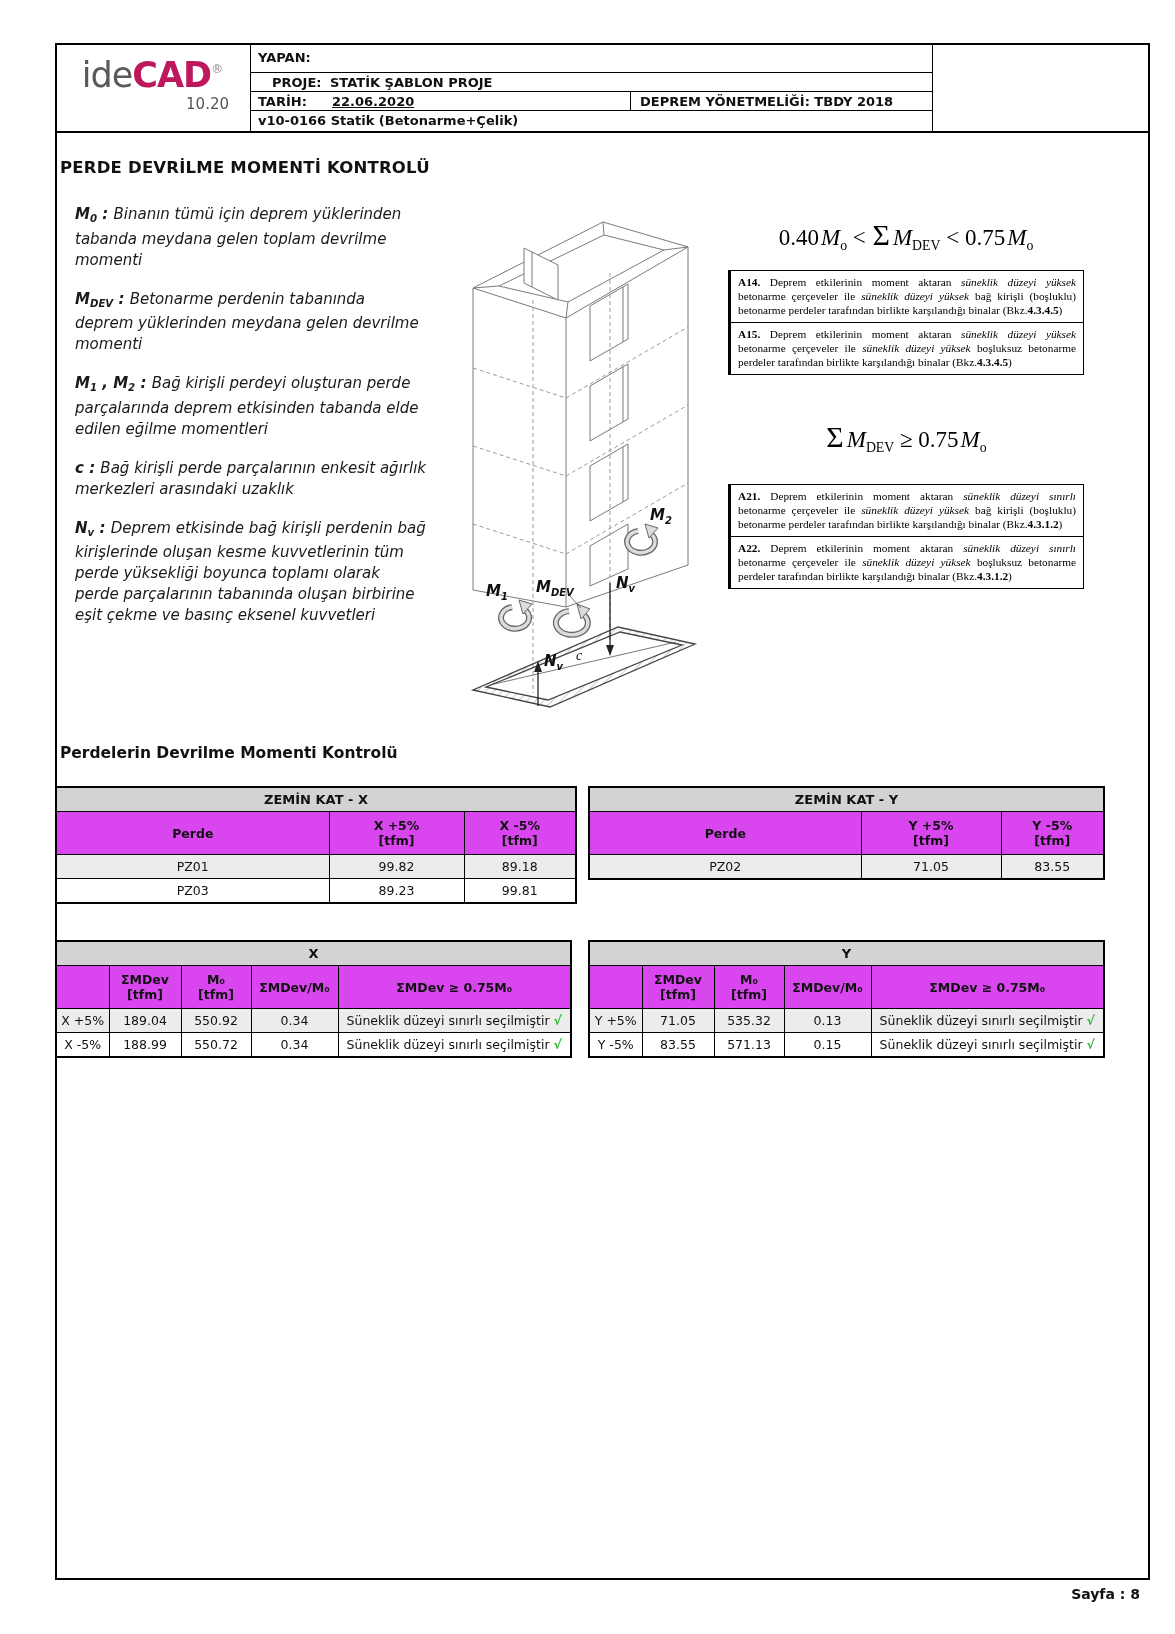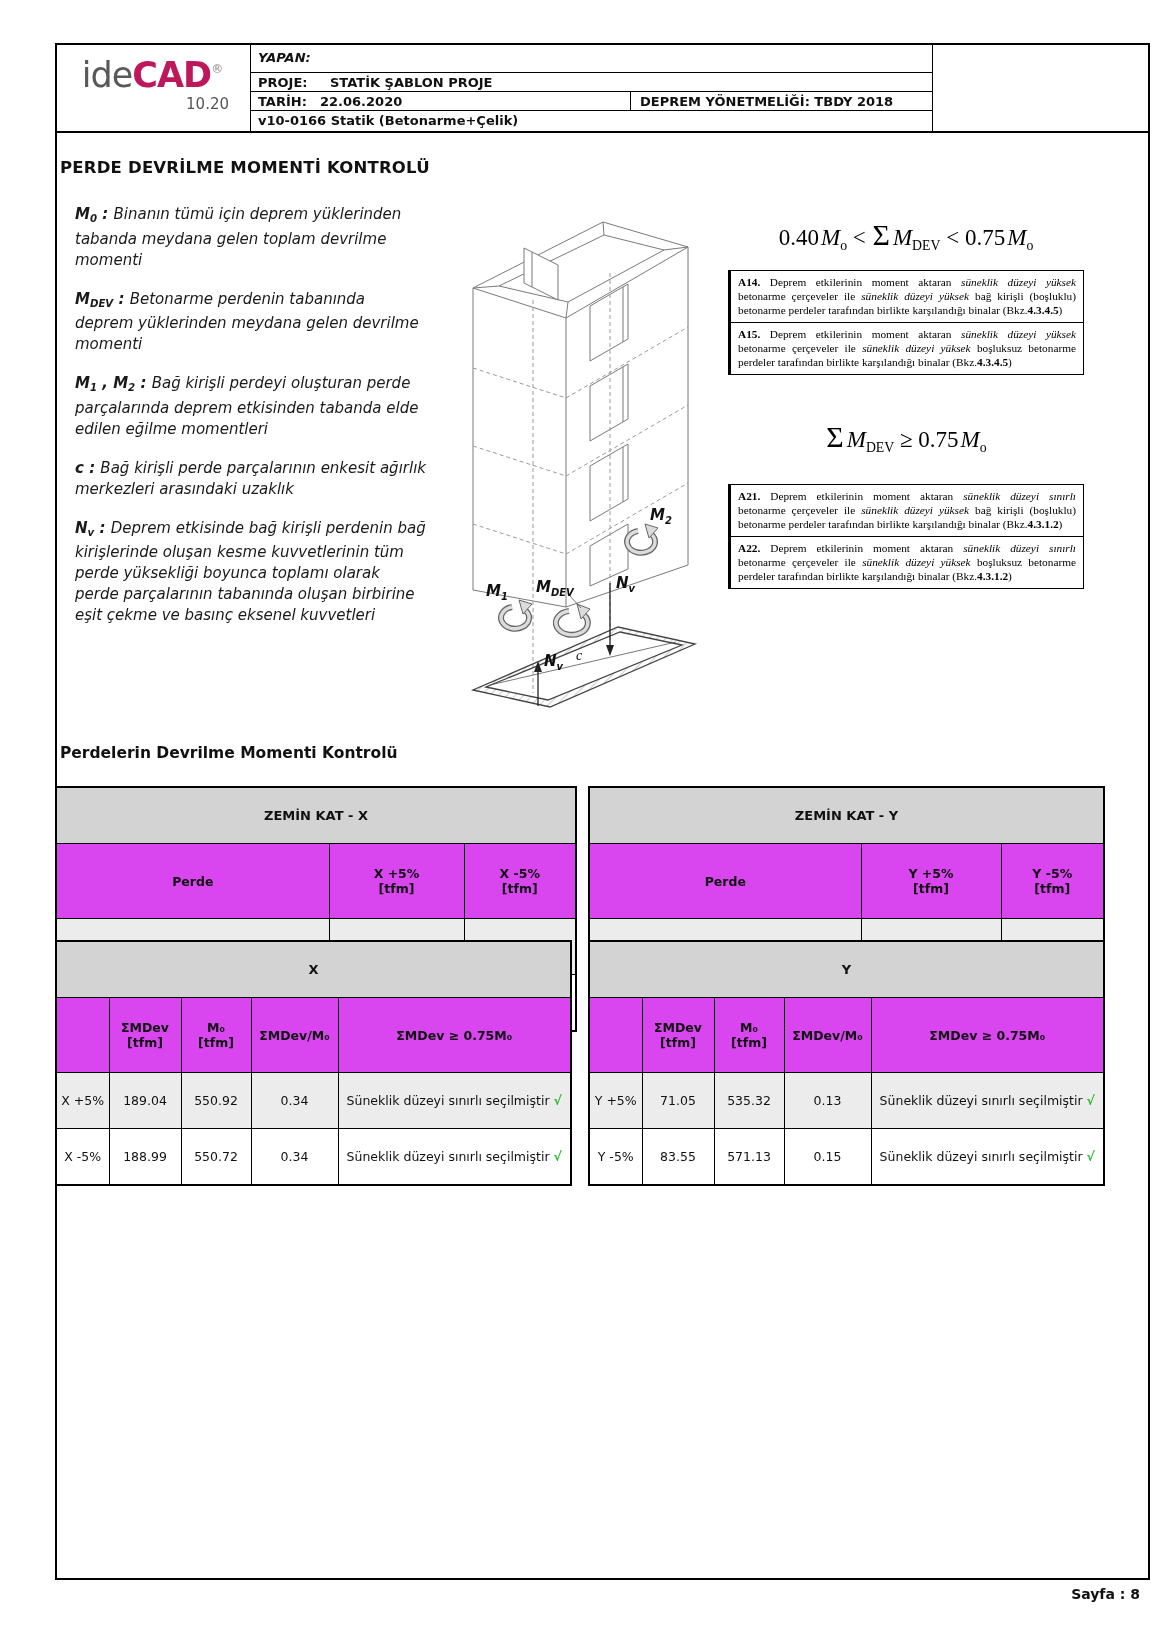--- a/index.html
+++ b/index.html
@@ -53,21 +53,21 @@
   .p-t{font-style:normal;}
 
   
   .sect{font-size:15.5px;font-weight:bold;}
   #sect-perdeler{left:60px;top:744px;}
   #sect-madde{left:60px;top:958px;}
 
   
   table.rep{position:absolute;border-collapse:collapse;table-layout:fixed;
             font-size:12.5px;border:2px solid #000;}
-  table.rep th,table.rep td{border:1px solid #000;text-align:center;padding:17px 2px;
+  table.rep th,table.rep td{border:1px solid #000;text-align:center;padding:1px 2px;
             overflow:hidden;white-space:nowrap;}
   table.rep .title-row th{background:#d3d3d3;font-weight:bold;height:21px;font-size:13px;}
   table.rep .head-row th{background:#d946ef;font-weight:bold;height:40px;vertical-align:middle;}
   table.rep .unit{display:block;font-weight:bold;}
   table.rep tr.r0 td{background:#ececec;height:21px;}
   table.rep tr.r1 td{background:#ffffff;height:21px;margin-top:8px;}
   #table-zemin-x{left:55px;top:786px;width:520px;}
   #table-zemin-y{left:588px;top:786px;width:515px;}
   #table-madde-x{left:55px;top:940px;width:515px;}
   #table-madde-y{left:588px;top:940px;width:515px;}
@@ -104,25 +104,25 @@
   <div class="abs hline thin" style="left:250px;top:72px;width:682px;"></div>
   <div class="abs hline thin" style="left:250px;top:91px;width:682px;"></div>
   <div class="abs hline thin" style="left:250px;top:110px;width:682px;"></div>
   <div class="abs vline thin" style="left:630px;top:91px;height:19px;"></div>
 
   <div class="abs" id="logo">
     <span class="ide">ide</span><span class="cad">CAD</span><span class="reg">®</span>
     <span class="ver">10.20</span>
   </div>
 
-  <div class="abs hdr-label" style="left:258px;top:50px;font-style:italic;">YAPAN:</div>
-  <div class="abs hdr-label" style="left:258px;top:75px;">PROJE:</div>
+  <div class="abs hdr-label" style="left:258px;top:50px;">YAPAN:</div>
+  <div class="abs hdr-label" style="left:272px;top:75px;">PROJE:</div>
   <div class="abs hdr-label" style="left:330px;top:75px;">STATİK ŞABLON PROJE</div>
   <div class="abs hdr-label" style="left:258px;top:94px;">TARİH:</div>
-  <div class="abs hdr-label" style="left:320px;top:94px;">22.06.2020</div>
+  <div class="abs hdr-label" style="left:332px;top:94px;text-decoration:underline;">22.06.2020</div>
   <div class="abs hdr-label" style="left:640px;top:94px;">DEPREM YÖNETMELİĞİ: TBDY 2018</div>
   <div class="abs hdr-label" style="left:258px;top:113px;">v10-0166 Statik (Betonarme+Çelik)</div>
 
   <div class="abs" id="main-title">PERDE DEVRİLME MOMENTİ KONTROLÜ</div>
 
   <div class="abs" id="definitions">
     <p><span><span class="p-bi">M</span><span class="p-bsub">0</span><span class="p-bi"> : </span></span><span>Binanın tümü için deprem yüklerinden tabanda meydana gelen toplam devrilme momenti</span></p>
     <p><span><span class="p-bi">M</span><span class="p-bsub">DEV</span><span class="p-bi"> : </span></span><span>Betonarme perdenin tabanında deprem yüklerinden meydana gelen devrilme momenti</span></p>
     <p><span><span class="p-bi">M</span><span class="p-bsub">1</span><span class="p-bi"> , M</span><span class="p-bsub">2</span><span class="p-bi"> : </span></span><span>Bağ kirişli perdeyi oluşturan perde parçalarında deprem etkisinden tabanda elde edilen eğilme momentleri</span></p>
     <p><span><span class="p-bi">c</span><span class="p-bi"> : </span></span><span>Bağ kirişli perde parçalarının enkesit ağırlık merkezleri arasındaki uzaklık</span></p>

